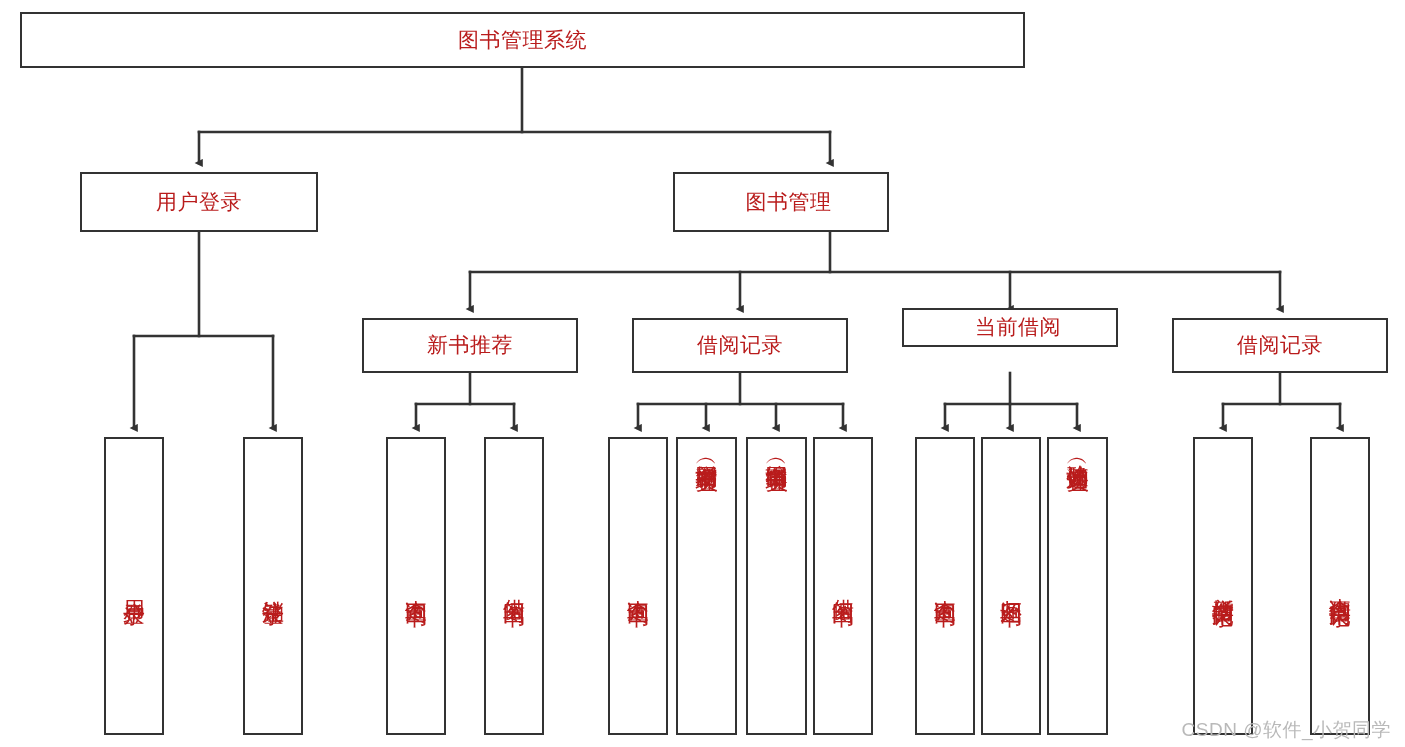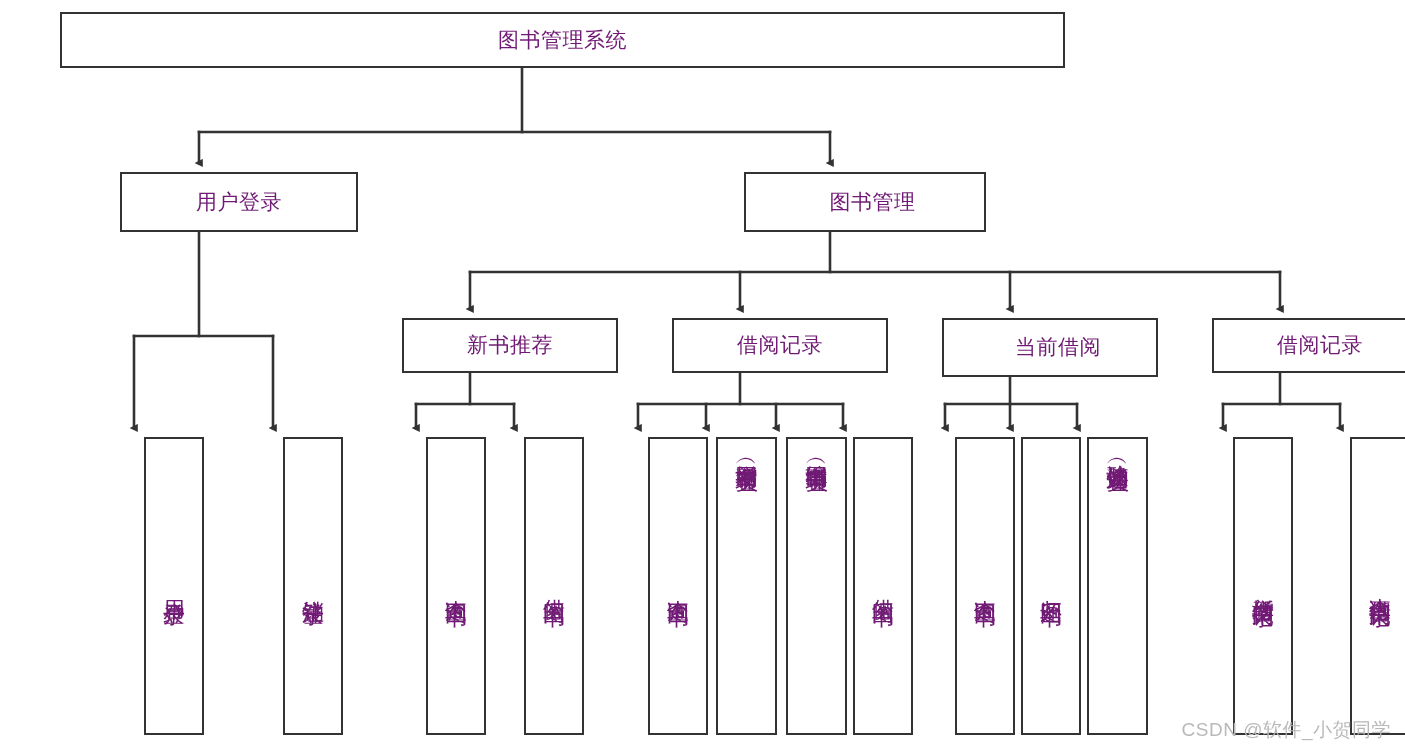--- a/index.html
+++ b/index.html
@@ -27,23 +27,22 @@
     pointer-events: none;
   }
   .node {
     position: absolute;
     box-sizing: border-box;
     border: 2.5px solid #333333;
     background: #ffffff;
     display: flex;
     align-items: center;
     justify-content: center;
-    color: #701a75;
+    color: #b91c1c;
     z-index: 2;
-    margin-left: 40px;
   }
   .node .label {
     display: block;
     text-align: center;
     line-height: 1.18;
     white-space: nowrap;
   }
   
   .node.horiz .label {
     writing-mode: horizontal-tb;
@@ -143,33 +142,33 @@
   </svg>
 
   <div class="node horiz root" style="left:20px; top:12px; width:1005px; height:56px;">
     <span class="label">图书管理系统</span>
   </div>
 
   <div class="node horiz" style="left:80px; top:172px; width:238px; height:60px;">
     <span class="label">用户登录</span>
   </div>
 
-  <div class="node horiz" style="left:704px; top:172px; width:242px; height:60px;padding-left:15px;">
+  <div class="node horiz" style="left:673px; top:172px; width:216px; height:60px;padding-left:15px;">
     <span class="label">图书管理</span>
   </div>
 
   <div class="node horiz" style="left:362px; top:318px; width:216px; height:55px;">
     <span class="label">新书推荐</span>
   </div>
 
   <div class="node horiz" style="left:632px; top:318px; width:216px; height:55px;">
     <span class="label">借阅记录</span>
   </div>
 
-  <div class="node horiz" style="left:902px; top:318px; width:216px; height:59px;padding-left:16px;">
+  <div class="node horiz" style="left:902px; top:308px; width:216px; height:39px;padding-left:16px;">
     <span class="label">当前借阅</span>
   </div>
 
   <div class="node horiz" style="left:1172px; top:318px; width:216px; height:55px;">
     <span class="label">借阅记录</span>
   </div>
 
   <div class="node vert center" style="left:104px; top:437px; width:60px; height:298px;">
     <span class="label">用户登录</span>
   </div>

